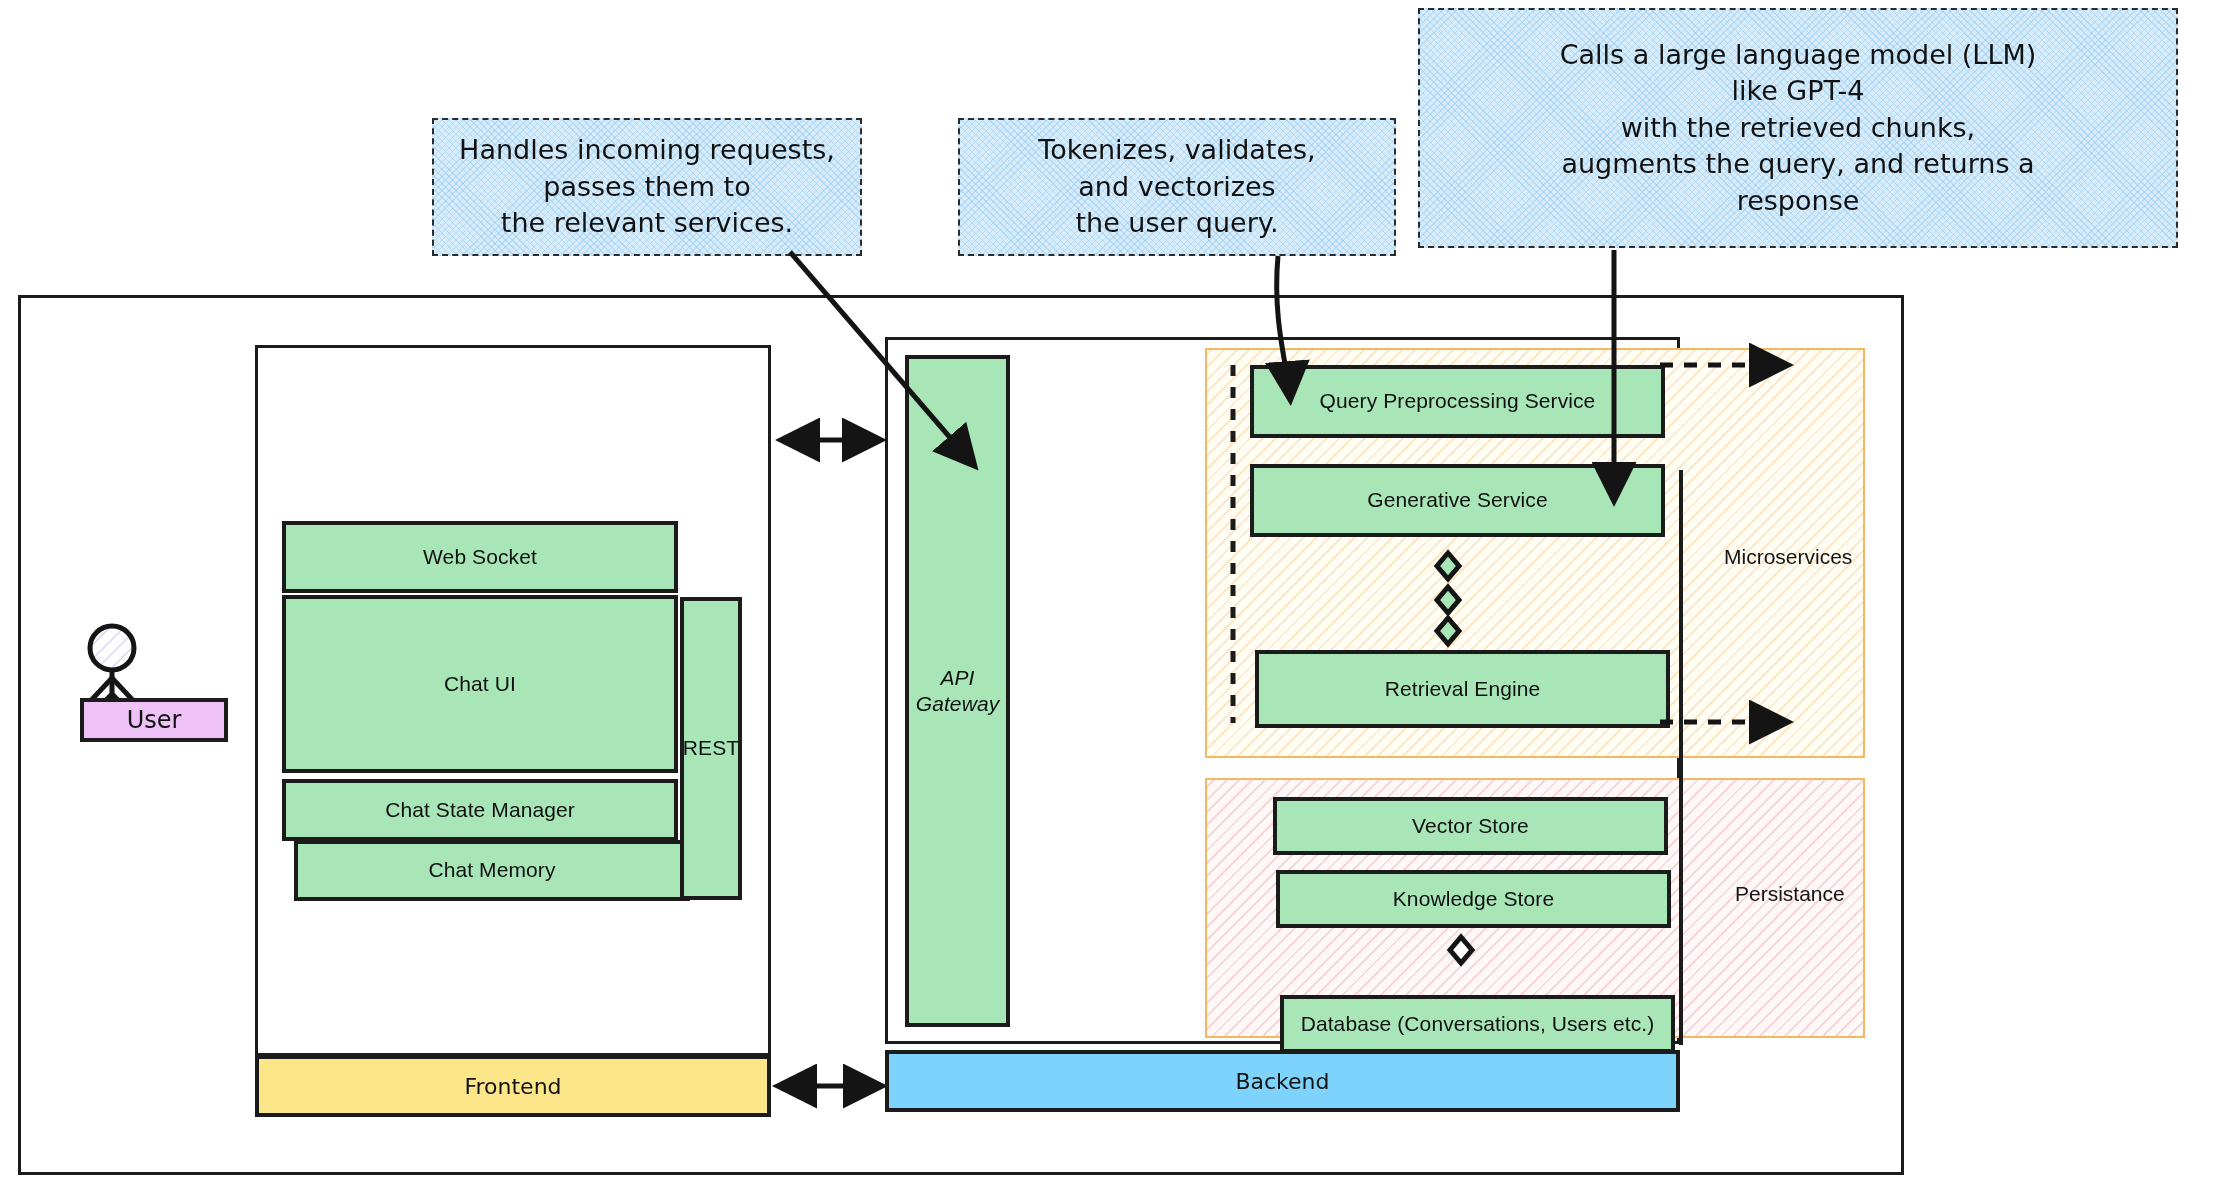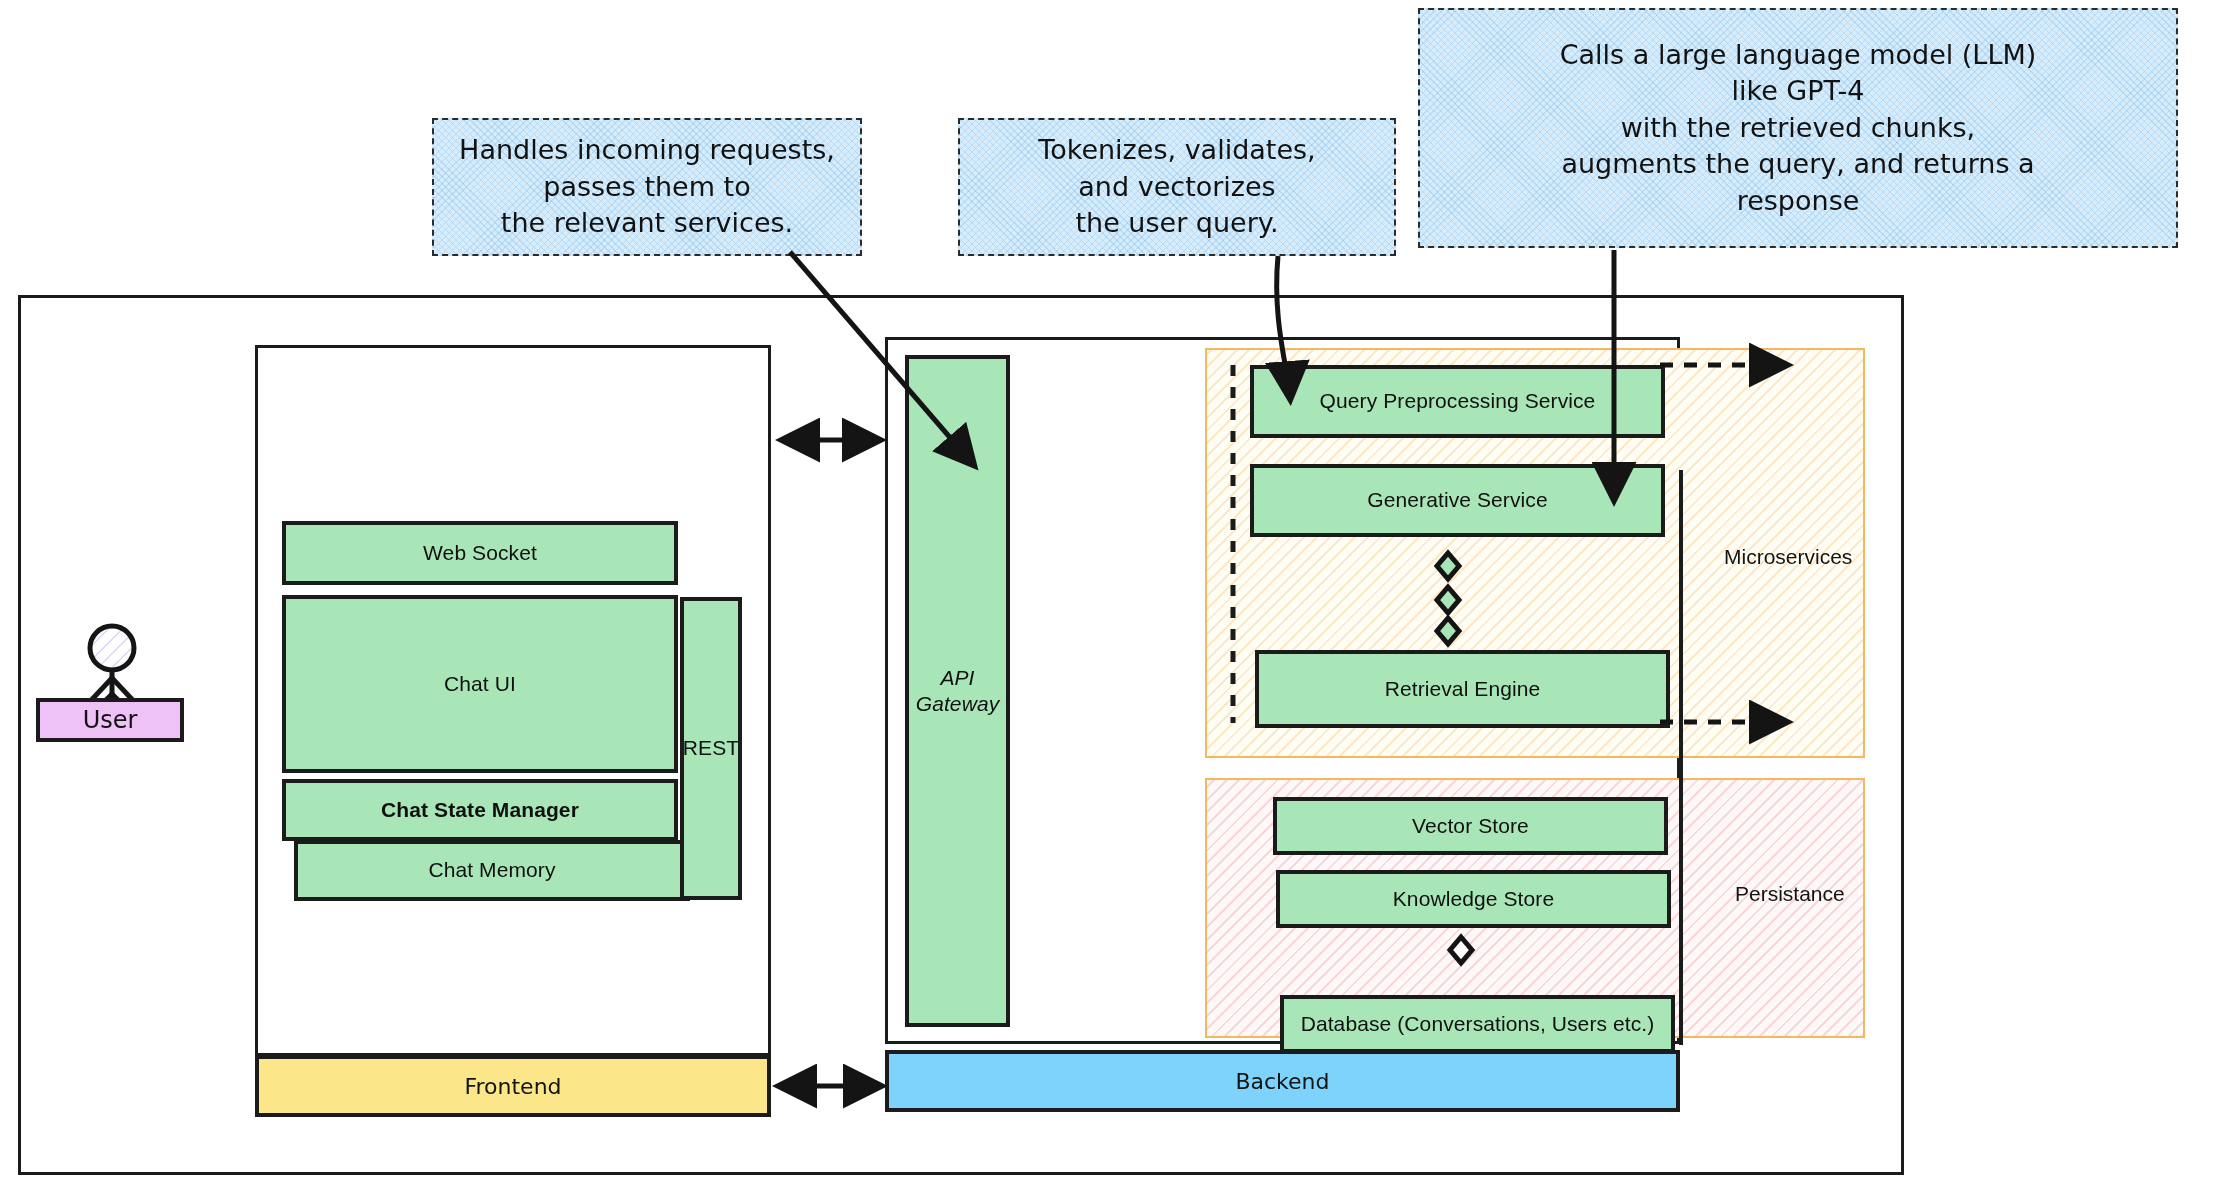--- a/index.html
+++ b/index.html
@@ -109,20 +109,21 @@
   
   .user-label {
     background: #eec2f7;
     border: 4px solid #1b1b1b;
     display: flex;
     align-items: center;
     justify-content: center;
     font-family: "DejaVu Sans", sans-serif;
     font-size: 24px;
     color: #131313;
+    margin-left: 44px;
   }
 
   svg.overlay {
     position: absolute;
     left: 0;
     top: 0;
     width: 2224px;
     height: 1178px;
     pointer-events: none;
   }
@@ -160,25 +161,25 @@
       <line x1="52" y1="74" x2="30" y2="96" stroke="#151515" stroke-width="5"></line>
       <line x1="52" y1="74" x2="74" y2="96" stroke="#151515" stroke-width="5"></line>
     </svg>
   </div>
   <div class="abs user-label" style="left:36px; top:698px; width:148px; height:44px;">User</div>
 
   <div class="abs plain-box" style="left:18px; top:295px; width:1886px; height:880px;"></div>
 
   <div class="abs plain-box-thin" style="left:255px; top:345px; width:516px; height:711px;"></div>
 
-  <div class="abs node" style="left:282px; top:521px; width:396px; height:64px;text-align:center;">Web Socket</div>
+  <div class="abs node" style="left:282px; top:521px; width:396px; height:72px;text-align:center;">Web Socket</div>
 
   <div class="abs node" style="left:282px; top:595px; width:396px; height:178px;">Chat UI</div>
 
-  <div class="abs node" style="left:282px; top:779px; width:396px; height:62px;font-weight:bold;">Chat State Manager</div>
+  <div class="abs node" style="left:282px; top:779px; width:396px; height:62px;">Chat State Manager</div>
 
   <div class="abs node" style="left:294px; top:840px; width:396px; height:61px;">Chat Memory</div>
 
   <div class="abs node" style="left:680px; top:597px; width:62px; height:303px;">REST</div>
 
   <div class="abs band band-frontend" style="left:255px; top:1055px; width:516px; height:62px;">Frontend</div>
 
   <div class="abs plain-box-thin" style="left:885px; top:337px; width:795px; height:707px;"></div>
 
   <div class="abs node" style="left:905px; top:355px; width:105px; height:672px; white-space:pre-line;font-style:italic;">API

